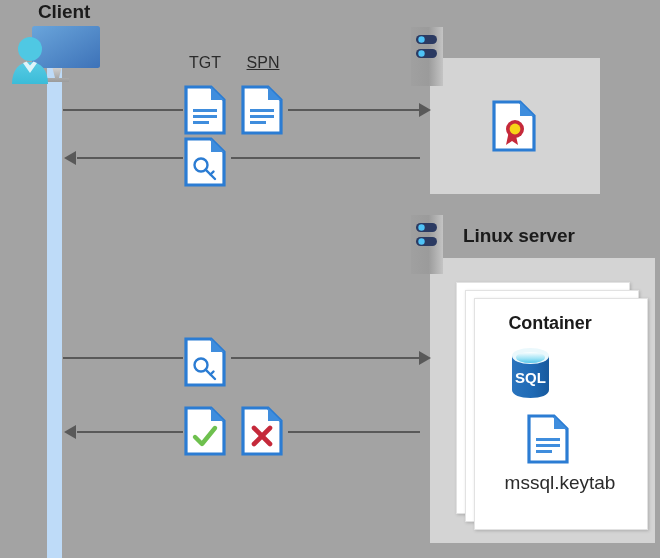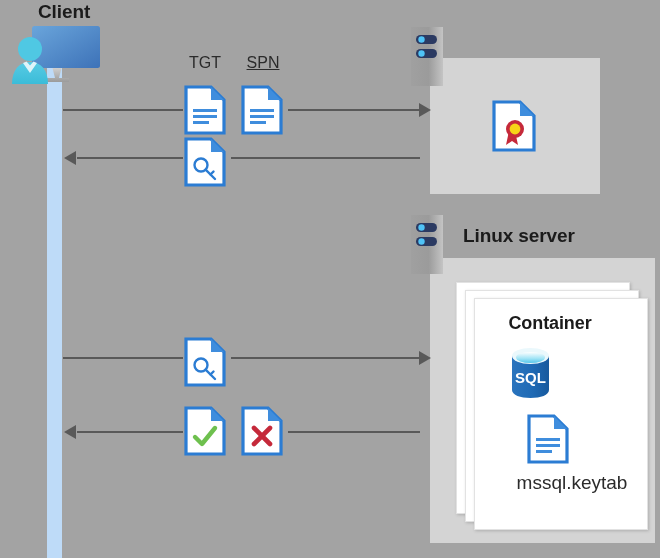--- a/index.html
+++ b/index.html
@@ -191,21 +191,21 @@
   <div class="abs" style="left:527px;top:414px;width:42px;height:50px;">
     <svg width="42" height="50" viewBox="0 0 42 50" aria-hidden="true">
       <path d="M2 2 h25 l13 13 v33 H2 z" fill="#ffffff" stroke="#2b7cd3" stroke-width="3.2" stroke-linejoin="miter"></path>
       <path d="M27 2 l13 13 h-13 z" fill="#3f8ddd"></path>
       <rect x="9" y="24" width="24" height="3" fill="#3f8ddd"></rect>
       <rect x="9" y="30" width="24" height="3" fill="#3f8ddd"></rect>
       <rect x="9" y="36" width="16" height="3" fill="#3f8ddd"></rect>
     </svg>
   </div>
 
-  <div class="abs plain-label" style="left:474px;top:472px;width:172px;text-align:center;padding-left:12px;">mssql.keytab</div>
+  <div class="abs plain-label" style="left:474px;top:472px;width:172px;text-align:center;">mssql.keytab</div>
 
   <div class="abs hline" style="left:63px;top:109px;width:120px;"></div>
   <div class="abs hline" style="left:288px;top:109px;width:132px;"></div>
   <div class="abs arrowhead arrow-right" style="left:419px;top:103px;"></div>
 
   <div class="abs small-label" style="left:182px;top:52px;width:46px;text-align:center;">TGT</div>
   <div class="abs small-label" style="left:238px;top:52px;width:50px;text-align:center;text-decoration:underline;">SPN</div>
 
   <div class="abs" style="left:184px;top:85px;width:42px;height:50px;">
     <svg width="42" height="50" viewBox="0 0 42 50" aria-hidden="true">

